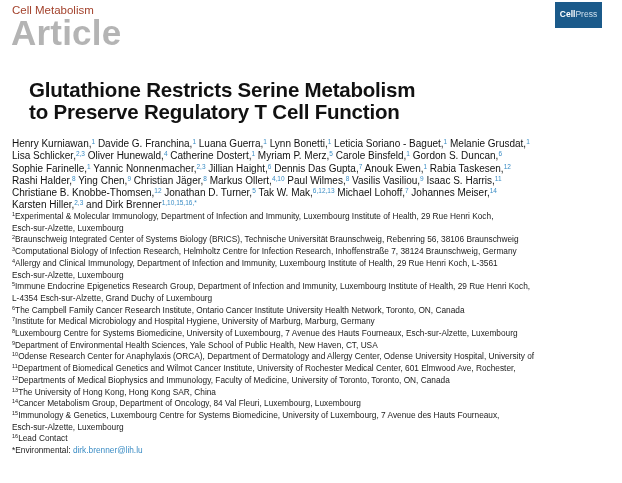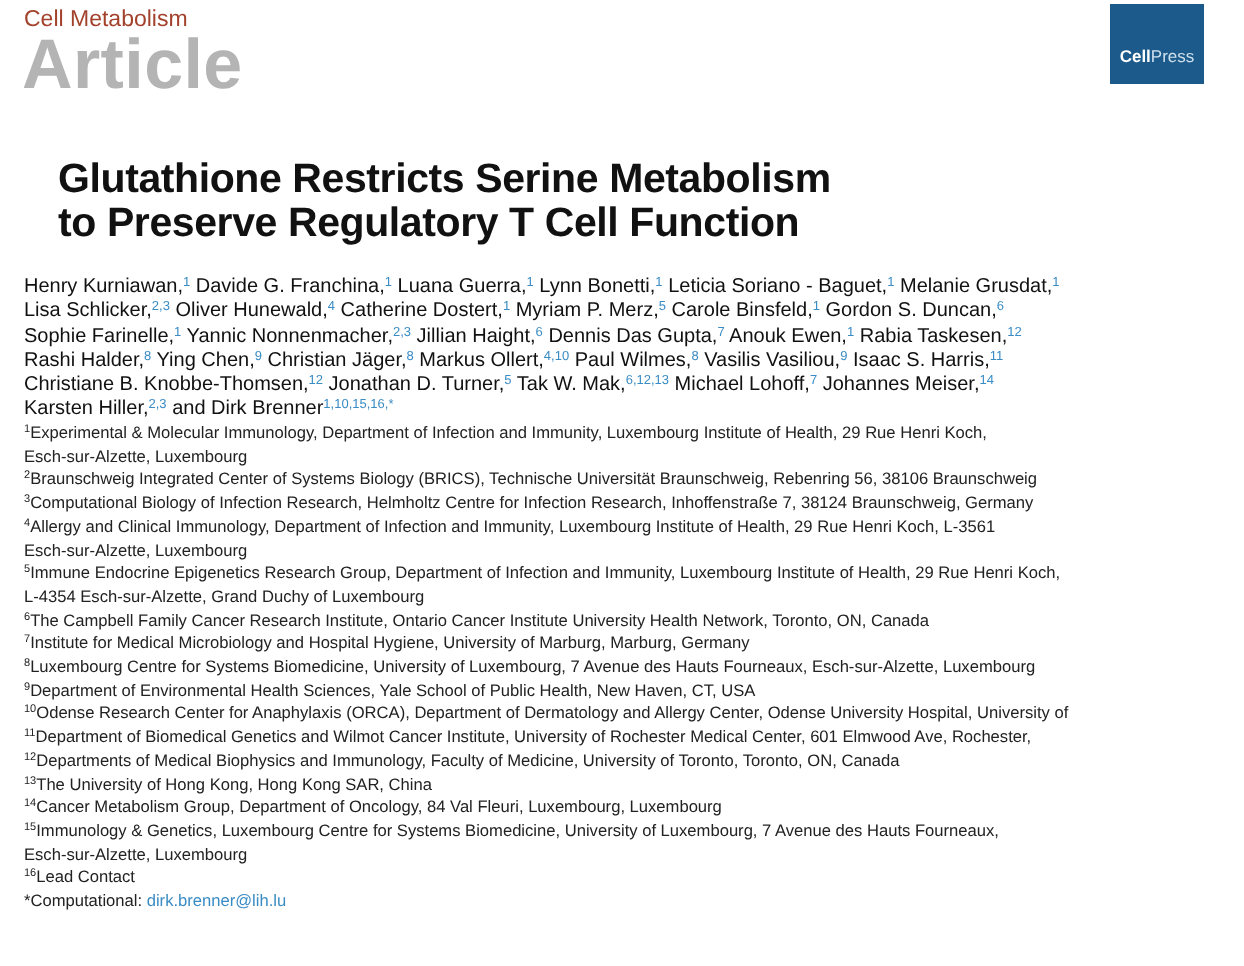--- a/index.html
+++ b/index.html
@@ -1,19 +1,19 @@
 <!DOCTYPE html>
 <html><head>
 <meta charset="utf-8">
 <style>
   html, body { margin: 0; padding: 0; background: #ffffff; }
   body { width: 622px; height: 483px; position: relative; overflow: hidden; font-family: "Liberation Sans", sans-serif; color: #111; }
   .journal { position: absolute; left: 12px; top: 4px; font-size: 11.5px; color: #a3422c; letter-spacing: 0px; }
   .article-type { position: absolute; left: 11px; top: 13px; font-size: 35px; font-weight: bold; color: #b4b4b4; letter-spacing: 0.2px; }
-  .cellpress { position: absolute; left: 555px; top: 2px; width: 47px; height: 40px; background: #1b5a8a; color: #fff; font-size: 8.5px; display: flex; align-items: flex-end; justify-content: center; padding-bottom: 9px; box-sizing: border-box; }
+  .cellpress { position: absolute; left: 555px; top: 2px; width: 47px; height: 26px; background: #1b5a8a; color: #fff; font-size: 8.5px; display: flex; align-items: flex-end; justify-content: center; padding-bottom: 9px; box-sizing: border-box; }
   .cellpress b { font-weight: bold; }
   .cellpress span.light { color: #cfe0ee; margin-top: 24px; }
   .title { position: absolute; left: 29px; top: 79px; font-size: 20.5px; font-weight: bold; line-height: 22px; color: #111; letter-spacing: -0.2px; }
   .title div { white-space: nowrap; }
   .authors { position: absolute; left: 12px; top: 138px; width: 600px; font-size: 10px; line-height: 12.3px; color: #111; }
   .authors .line { white-space: nowrap; }
   sup { color: #3a8cc4; font-size: 6.5px; vertical-align: 3px; line-height: 0; }
   .affils { position: absolute; left: 12px; top: 211px; width: 600px; font-size: 8.3px; line-height: 11.7px; color: #222; }
   .affils .line { white-space: nowrap; }
   .link { color: #3a8cc4; margin-top: 47px; }
@@ -56,15 +56,15 @@
     <div class="line"><sup style="color: rgb(34, 34, 34); font-size: 5.5px;">8</sup><span>Luxembourg Centre for Systems Biomedicine, University of Luxembourg, 7 Avenue des Hauts Fourneaux, Esch-sur-Alzette, Luxembourg</span></div>
     <div class="line"><sup style="color: rgb(34, 34, 34); font-size: 5.5px;">9</sup><span>Department of Environmental Health Sciences, Yale School of Public Health, New Haven, CT, USA</span></div>
     <div class="line"><sup style="color: rgb(34, 34, 34); font-size: 5.5px;">10</sup><span>Odense Research Center for Anaphylaxis (ORCA), Department of Dermatology and Allergy Center, Odense University Hospital, University of</span></div>
     <div class="line"><sup style="color: rgb(34, 34, 34); font-size: 5.5px;">11</sup><span>Department of Biomedical Genetics and Wilmot Cancer Institute, University of Rochester Medical Center, 601 Elmwood Ave, Rochester,</span></div>
     <div class="line"><sup style="color: rgb(34, 34, 34); font-size: 5.5px;">12</sup><span>Departments of Medical Biophysics and Immunology, Faculty of Medicine, University of Toronto, Toronto, ON, Canada</span></div>
     <div class="line"><sup style="color: rgb(34, 34, 34); font-size: 5.5px;">13</sup><span>The University of Hong Kong, Hong Kong SAR, China</span></div>
     <div class="line"><sup style="color: rgb(34, 34, 34); font-size: 5.5px;">14</sup><span>Cancer Metabolism Group, Department of Oncology, 84 Val Fleuri, Luxembourg, Luxembourg</span></div>
     <div class="line"><sup style="color: rgb(34, 34, 34); font-size: 5.5px;">15</sup><span>Immunology &amp; Genetics, Luxembourg Centre for Systems Biomedicine, University of Luxembourg, 7 Avenue des Hauts Fourneaux,</span></div>
     <div class="line"><span>Esch-sur-Alzette, Luxembourg</span></div>
     <div class="line"><sup style="color: rgb(34, 34, 34); font-size: 5.5px;">16</sup><span>Lead Contact</span></div>
-    <div class="line"><span>*Computational: </span><span class="link">dirk.brenner@lih.lu</span></div>
+    <div class="line"><span>*Environmental: </span><span class="link">dirk.brenner@lih.lu</span></div>
     <div class="line link">https://doi.org/10.1016/j.cmet.2020.03.004</div>
   </div>
 
 </body></html>

